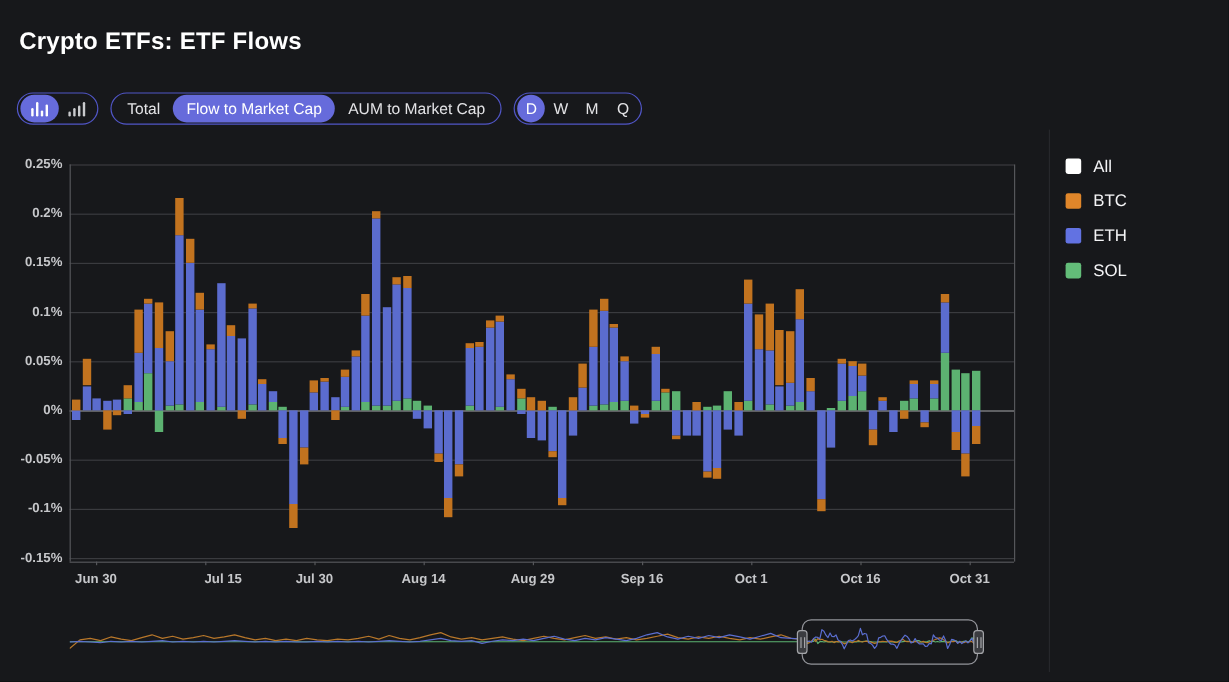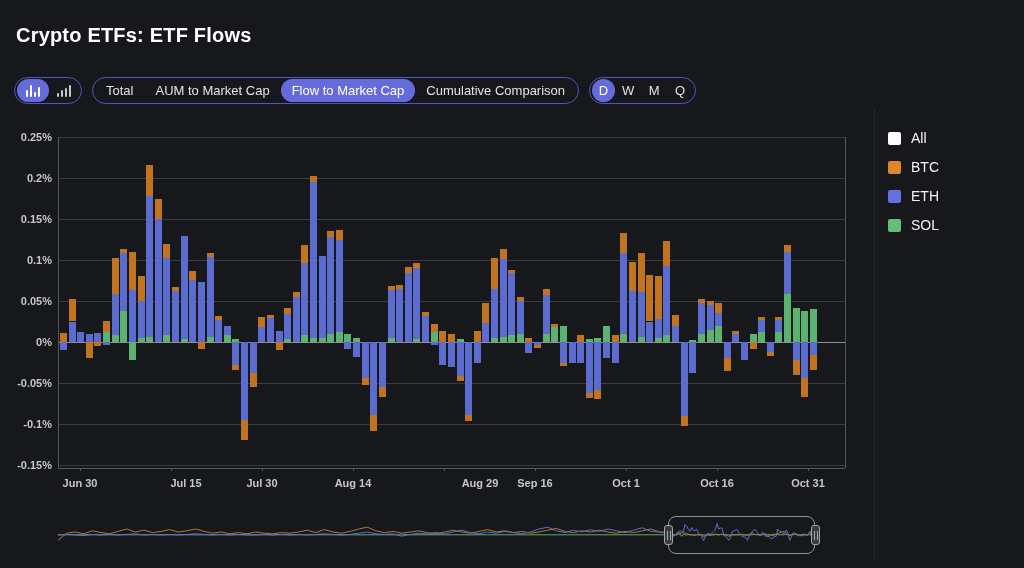--- a/index.html
+++ b/index.html
@@ -70,23 +70,22 @@
           <i style="height:4px"></i>
             <i style="height:7px"></i>
             <i style="height:9px"></i>
             <i style="height:12px"></i>
         </span>
       </div>
     </div>
 
     <div class="pill-group">
       <div class="pill-item">Total</div>
+      <div class="pill-item selected">Flow to Market Cap</div>
       <div class="pill-item">AUM to Market Cap</div>
-      <div class="pill-item selected">Flow to Market Cap</div>
-      <div class="pill-item">Cumulative Comparison</div>
     </div>
 
     <div class="pill-group">
       <div class="pill-item period-item selected">D</div>
       <div class="pill-item period-item">W</div>
       <div class="pill-item period-item">M</div>
       <div class="pill-item period-item">Q</div>
     </div>
   </div>
 
@@ -155,21 +154,21 @@
     <div class="axis-line" style="left: 845px; top: 137px; width: 1px; height: 331px;"></div>
     <div class="axis-line" style="left: 58px; top: 468px; width: 787px; height: 1px;"></div>
     <div class="x-label" style="left: 80px; top: 477px;">Jun 30</div>
     <div class="x-tick" style="left: 80px; top: 468px;"></div>
     <div class="x-label" style="left: 171px; top: 477px; margin-left: 15px;">Jul 15</div>
     <div class="x-tick" style="left: 171px; top: 468px;"></div>
     <div class="x-label" style="left: 262px; top: 477px;">Jul 30</div>
     <div class="x-tick" style="left: 262px; top: 468px;"></div>
     <div class="x-label" style="left: 353px; top: 477px;">Aug 14</div>
     <div class="x-tick" style="left: 353px; top: 468px;"></div>
-    <div class="x-label" style="left: 444px; top: 477px; margin-left: 36px;">Aug 29</div>
+    <div class="x-label" style="left: 444px; top: 477px;">Aug 29</div>
     <div class="x-tick" style="left: 444px; top: 468px;"></div>
     <div class="x-label" style="left: 535px; top: 477px;">Sep 16</div>
     <div class="x-tick" style="left: 535px; top: 468px;"></div>
     <div class="x-label" style="left: 626px; top: 477px;">Oct 1</div>
     <div class="x-tick" style="left: 626px; top: 468px;"></div>
     <div class="x-label" style="left: 717px; top: 477px;">Oct 16</div>
     <div class="x-tick" style="left: 717px; top: 468px;"></div>
     <div class="x-label" style="left: 808px; top: 477px;">Oct 31</div>
     <div class="x-tick" style="left: 808px; top: 468px;"></div>
     <div class="bar-seg" title="Jun 30 ETH: -0.01%" style="left: 60px; top: 342px; width: 7px; height: 8.2px; background: rgb(91, 108, 206);"></div>

